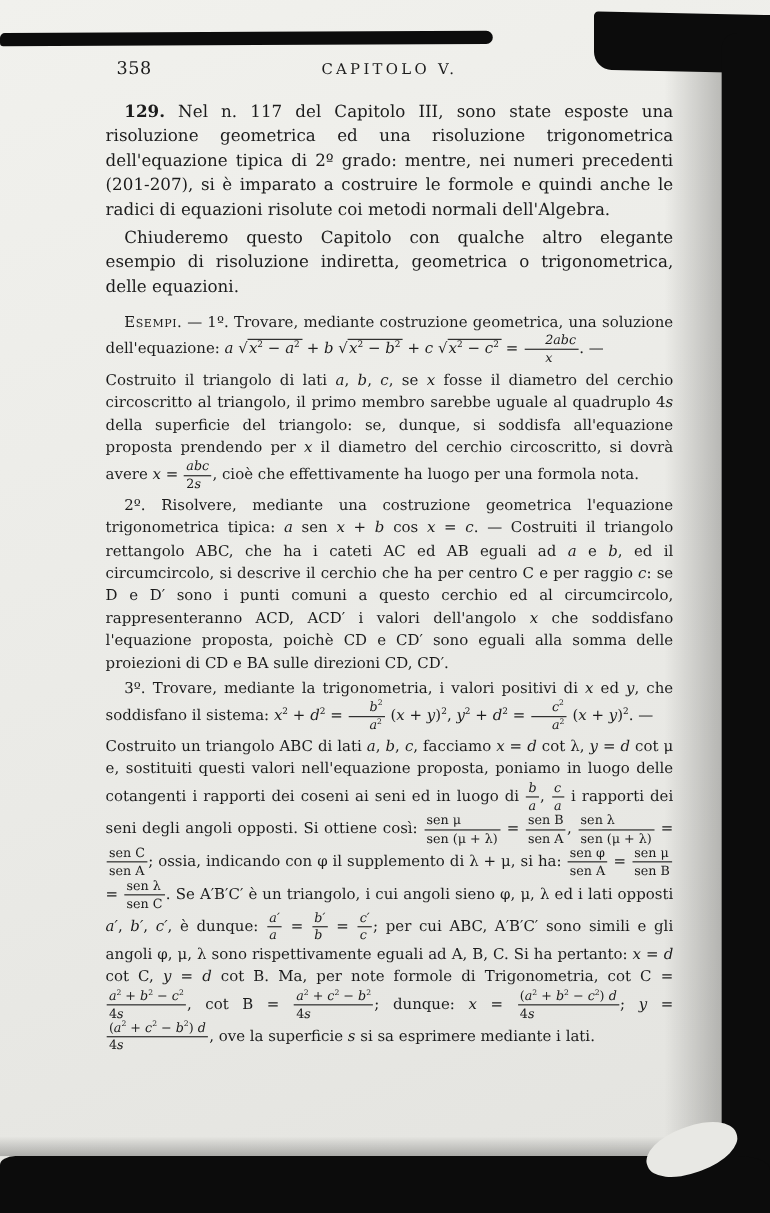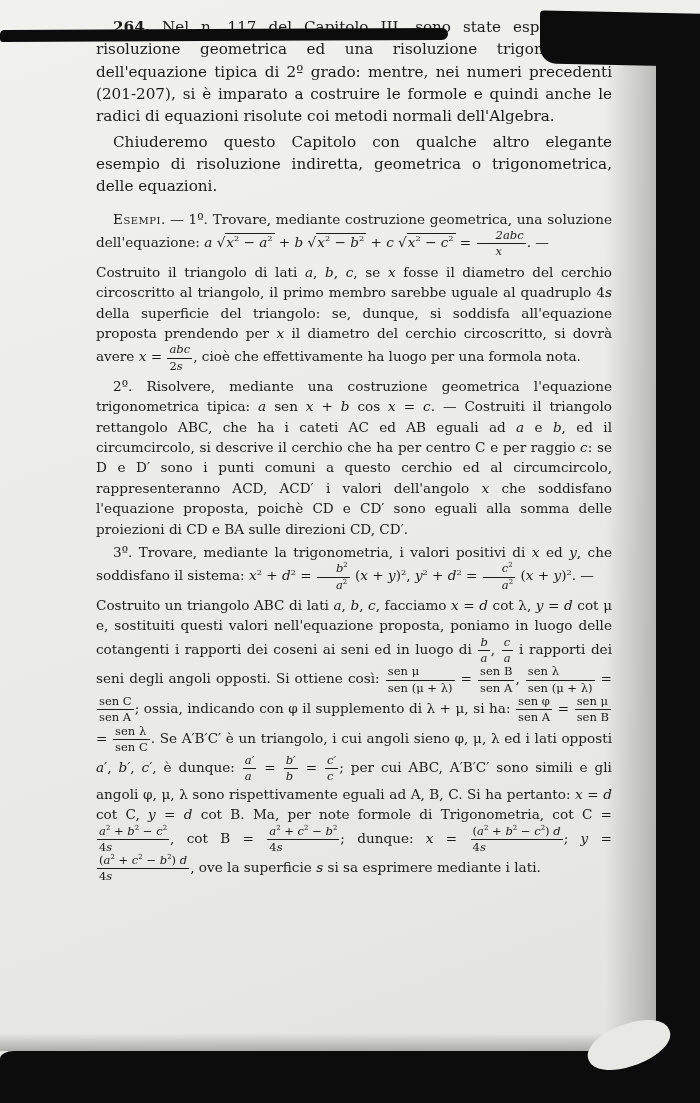--- a/index.html
+++ b/index.html
@@ -50,23 +50,27 @@
   .shadow-bottom { position: absolute; left: 0; top: 1033px; width: 700px; height: 18px;
     background: linear-gradient(to bottom, rgba(0,0,0,0) 0%, rgba(0,0,0,.25) 100%); }
   .corner-white { position: absolute; left: 586px; top: 1024px; width: 86px; height: 42px;
     background: #e8e8e4; border-radius: 48%; transform: rotate(-20deg); }
 </style>
 </head>
 <body>
 
 <div class="sheet">
 
+  <div class="head">
+    <span class="pnum">358</span>
+    <span class="chap">CAPITOLO V.</span>
+  </div>
 
   <div class="text-block">
-      <p class="body indent"><b>264.</b> Nel n. 117 del Capitolo III, sono state esposte una risoluzione geometrica ed una risoluzione trigonometrica dell'equazione tipica di 2º grado: mentre, nei numeri precedenti (201-207), si è imparato a costruire le formole e quindi anche le radici di equazioni risolute coi metodi normali dell'Algebra.</p>
+      <p class="body indent"><b>129.</b> Nel n. 117 del Capitolo III, sono state esposte una risoluzione geometrica ed una risoluzione trigonometrica dell'equazione tipica di 2º grado: mentre, nei numeri precedenti (201-207), si è imparato a costruire le formole e quindi anche le radici di equazioni risolute coi metodi normali dell'Algebra.</p>
       <p class="body indent">Chiuderemo questo Capitolo con qualche altro elegante esempio di risoluzione indiretta, geometrica o trigonometrica, delle equazioni.</p>
       <p class="ex indent mt"><span class="sc">Esempi</span>. — 1º. Trovare, mediante costruzione geometrica, una soluzione dell'equazione: <i>a</i> <span class="sqrt"><span class="rad">√</span><span class="rc"><i>x</i><sup>2</sup> − <i>a</i><sup>2</sup></span></span> + <i>b</i> <span class="sqrt"><span class="rad">√</span><span class="rc"><i>x</i><sup>2</sup> − <i>b</i><sup>2</sup></span></span> + <i>c</i> <span class="sqrt"><span class="rad">√</span><span class="rc"><i>x</i><sup>2</sup> − <i>c</i><sup>2</sup></span></span> = <span class="frac"><span class="num"><i>2abc</i></span><span class="den"><i>x</i></span></span>. —</p>
       <p class="ex">Costruito il triangolo di lati <i>a</i>, <i>b</i>, <i>c</i>, se <i>x</i> fosse il diametro del cerchio circoscritto al triangolo, il primo membro sarebbe uguale al quadruplo 4<i>s</i> della superficie del triangolo: se, dunque, si soddisfa all'equazione proposta prendendo per <i>x</i> il diametro del cerchio circoscritto, si dovrà avere <i>x</i> = <span class="frac"><span class="num"><i>abc</i></span><span class="den">2<i>s</i></span></span>, cioè che effettivamente ha luogo per una formola nota.</p>
       <p class="ex indent">2º. Risolvere, mediante una costruzione geometrica l'equazione trigonometrica tipica: <i>a</i> sen <i>x</i> + <i>b</i> cos <i>x</i> = <i>c</i>. — Costruiti il triangolo rettangolo ABC, che ha i cateti AC ed AB eguali ad <i>a</i> e <i>b</i>, ed il circumcircolo, si descrive il cerchio che ha per centro C e per raggio <i>c</i>: se D e D′ sono i punti comuni a questo cerchio ed al circumcircolo, rappresenteranno ACD, ACD′ i valori dell'angolo <i>x</i> che soddisfano l'equazione proposta, poichè CD e CD′ sono eguali alla somma delle proiezioni di CD e BA sulle direzioni CD, CD′.</p>
       <p class="ex indent">3º. Trovare, mediante la trigonometria, i valori positivi di <i>x</i> ed <i>y</i>, che soddisfano il sistema: <i>x</i><sup>2</sup> + <i>d</i><sup>2</sup> = <span class="frac"><span class="num"><i>b</i><sup>2</sup></span><span class="den"><i>a</i><sup>2</sup></span></span> (<i>x</i> + <i>y</i>)<sup>2</sup>, <i>y</i><sup>2</sup> + <i>d</i><sup>2</sup> = <span class="frac"><span class="num"><i>c</i><sup>2</sup></span><span class="den"><i>a</i><sup>2</sup></span></span> (<i>x</i> + <i>y</i>)<sup>2</sup>. —</p>
       <p class="ex">Costruito un triangolo ABC di lati <i>a</i>, <i>b</i>, <i>c</i>, facciamo <i>x</i> = <i>d</i> cot λ, <i>y</i> = <i>d</i> cot μ e, sostituiti questi valori nell'equazione proposta, poniamo in luogo delle cotangenti i rapporti dei coseni ai seni ed in luogo di <span class="frac"><span class="num"><i>b</i></span><span class="den"><i>a</i></span></span>, <span class="frac"><span class="num"><i>c</i></span><span class="den"><i>a</i></span></span> i rapporti dei seni degli angoli opposti. Si ottiene così: <span class="frac"><span class="num">sen μ</span><span class="den">sen (μ + λ)</span></span> = <span class="frac"><span class="num">sen B</span><span class="den">sen A</span></span>, <span class="frac"><span class="num">sen λ</span><span class="den">sen (μ + λ)</span></span> = <span class="frac"><span class="num">sen C</span><span class="den">sen A</span></span>; ossia, indicando con φ il supplemento di λ + μ, si ha: <span class="frac"><span class="num">sen φ</span><span class="den">sen A</span></span> = <span class="frac"><span class="num">sen μ</span><span class="den">sen B</span></span> = <span class="frac"><span class="num">sen λ</span><span class="den">sen C</span></span>. Se A′B′C′ è un triangolo, i cui angoli sieno φ, μ, λ ed i lati opposti <i>a′</i>, <i>b′</i>, <i>c′</i>, è dunque: <span class="frac"><span class="num"><i>a′</i></span><span class="den"><i>a</i></span></span> = <span class="frac"><span class="num"><i>b′</i></span><span class="den"><i>b</i></span></span> = <span class="frac"><span class="num"><i>c′</i></span><span class="den"><i>c</i></span></span>; per cui ABC, A′B′C′ sono simili e gli angoli φ, μ, λ sono rispettivamente eguali ad A, B, C. Si ha pertanto: <i>x</i> = <i>d</i> cot C, <i>y</i> = <i>d</i> cot B. Ma, per note formole di Trigonometria, cot C = <span class="frac"><span class="num"><i>a</i><sup>2</sup> + <i>b</i><sup>2</sup> − <i>c</i><sup>2</sup></span><span class="den">4<i>s</i></span></span>, cot B = <span class="frac"><span class="num"><i>a</i><sup>2</sup> + <i>c</i><sup>2</sup> − <i>b</i><sup>2</sup></span><span class="den">4<i>s</i></span></span>; dunque: <i>x</i> = <span class="frac"><span class="num">(<i>a</i><sup>2</sup> + <i>b</i><sup>2</sup> − <i>c</i><sup>2</sup>) <i>d</i></span><span class="den">4<i>s</i></span></span>; <i>y</i> = <span class="frac"><span class="num">(<i>a</i><sup>2</sup> + <i>c</i><sup>2</sup> − <i>b</i><sup>2</sup>) <i>d</i></span><span class="den">4<i>s</i></span></span>, ove la superficie <i>s</i> si sa esprimere mediante i lati.</p>
     </div>
 
   <div class="shadow-right"></div>
   <div class="shadow-bottom"></div>

